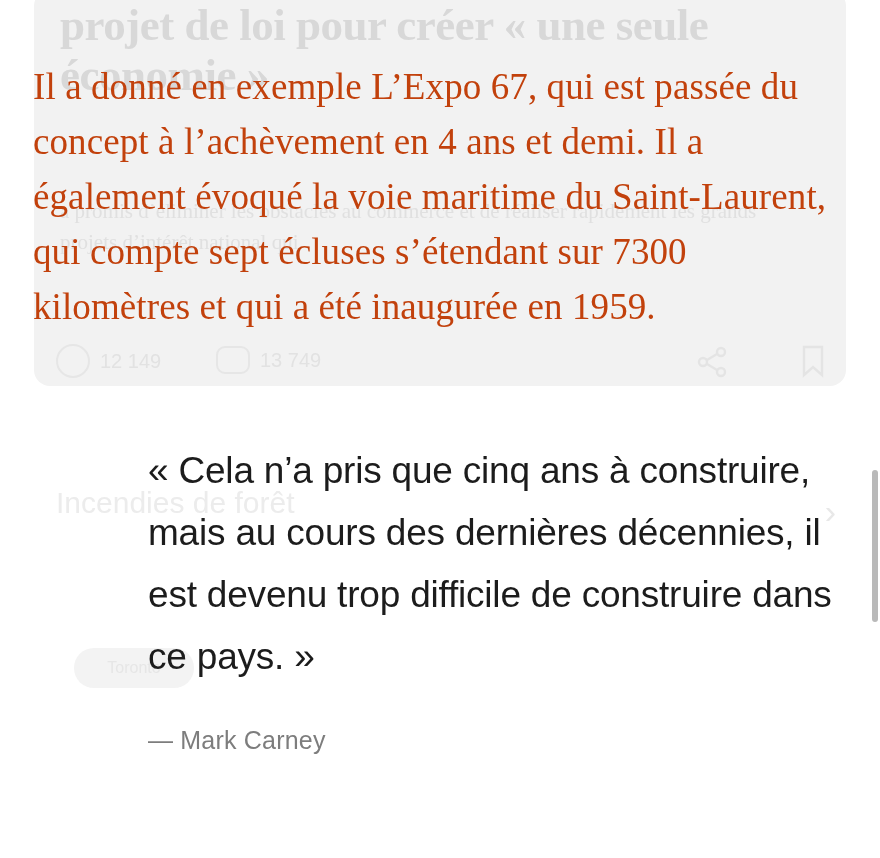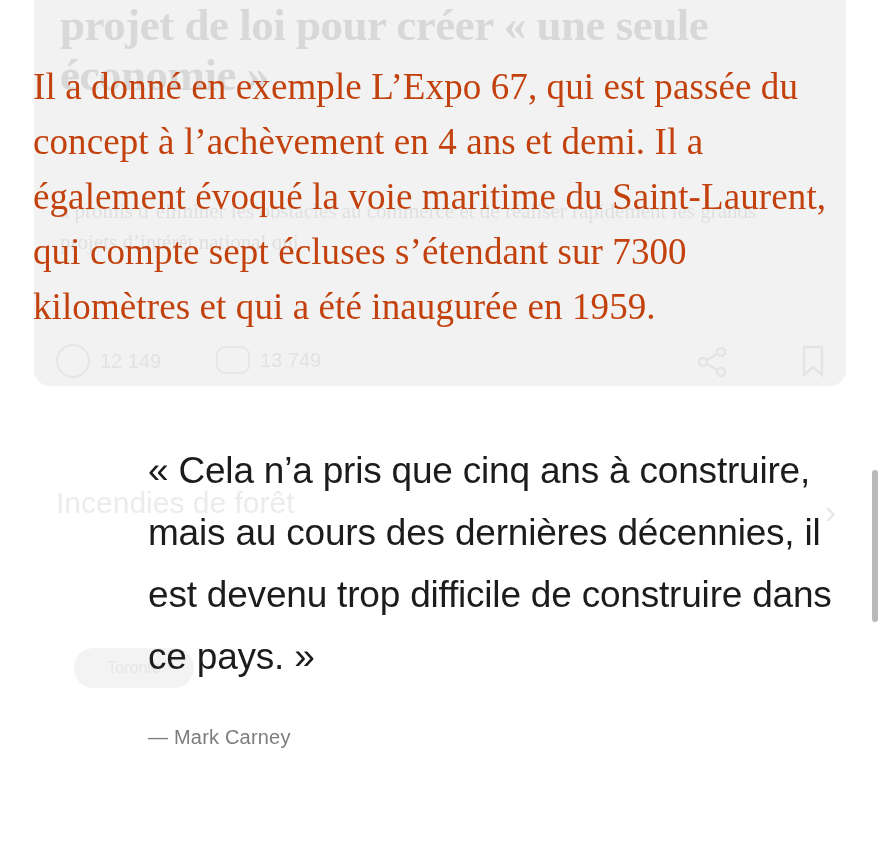--- a/index.html
+++ b/index.html
@@ -164,21 +164,21 @@
     font-family: "Liberation Sans", sans-serif;
     font-weight: 400;
     font-size: 37px;
     line-height: 62px;
     color: #1c1c1c;
     letter-spacing: -0.2px;
   }
   .pullquote-attrib {
     margin-top: 38px;
     font-family: "Liberation Sans", sans-serif;
-    font-size: 20px;
+    font-size: 25px;
     color: #7d7d7d;
     letter-spacing: 0.2px;
   }
 </style>
 </head>
 <body>
 
 <div class="ghost-layer">
   <div class="ghost-card"></div>
 

